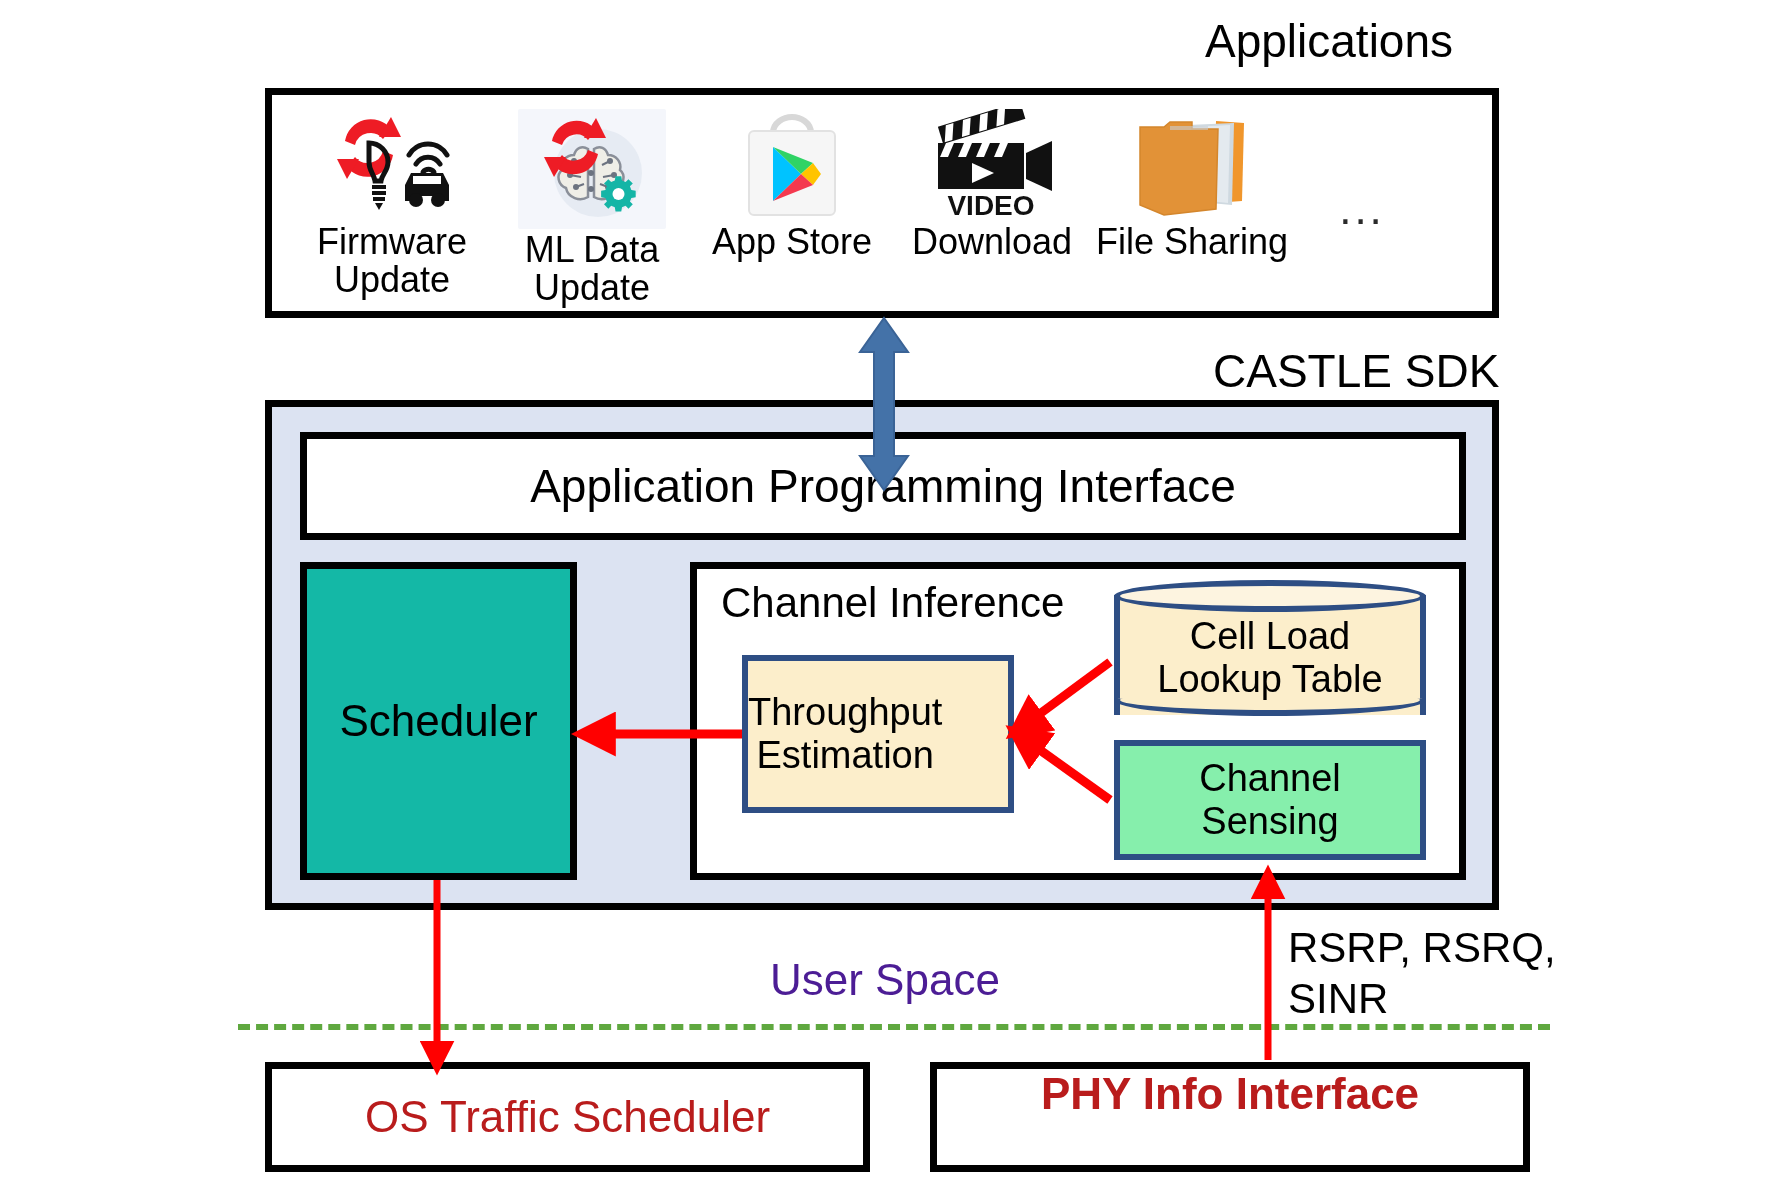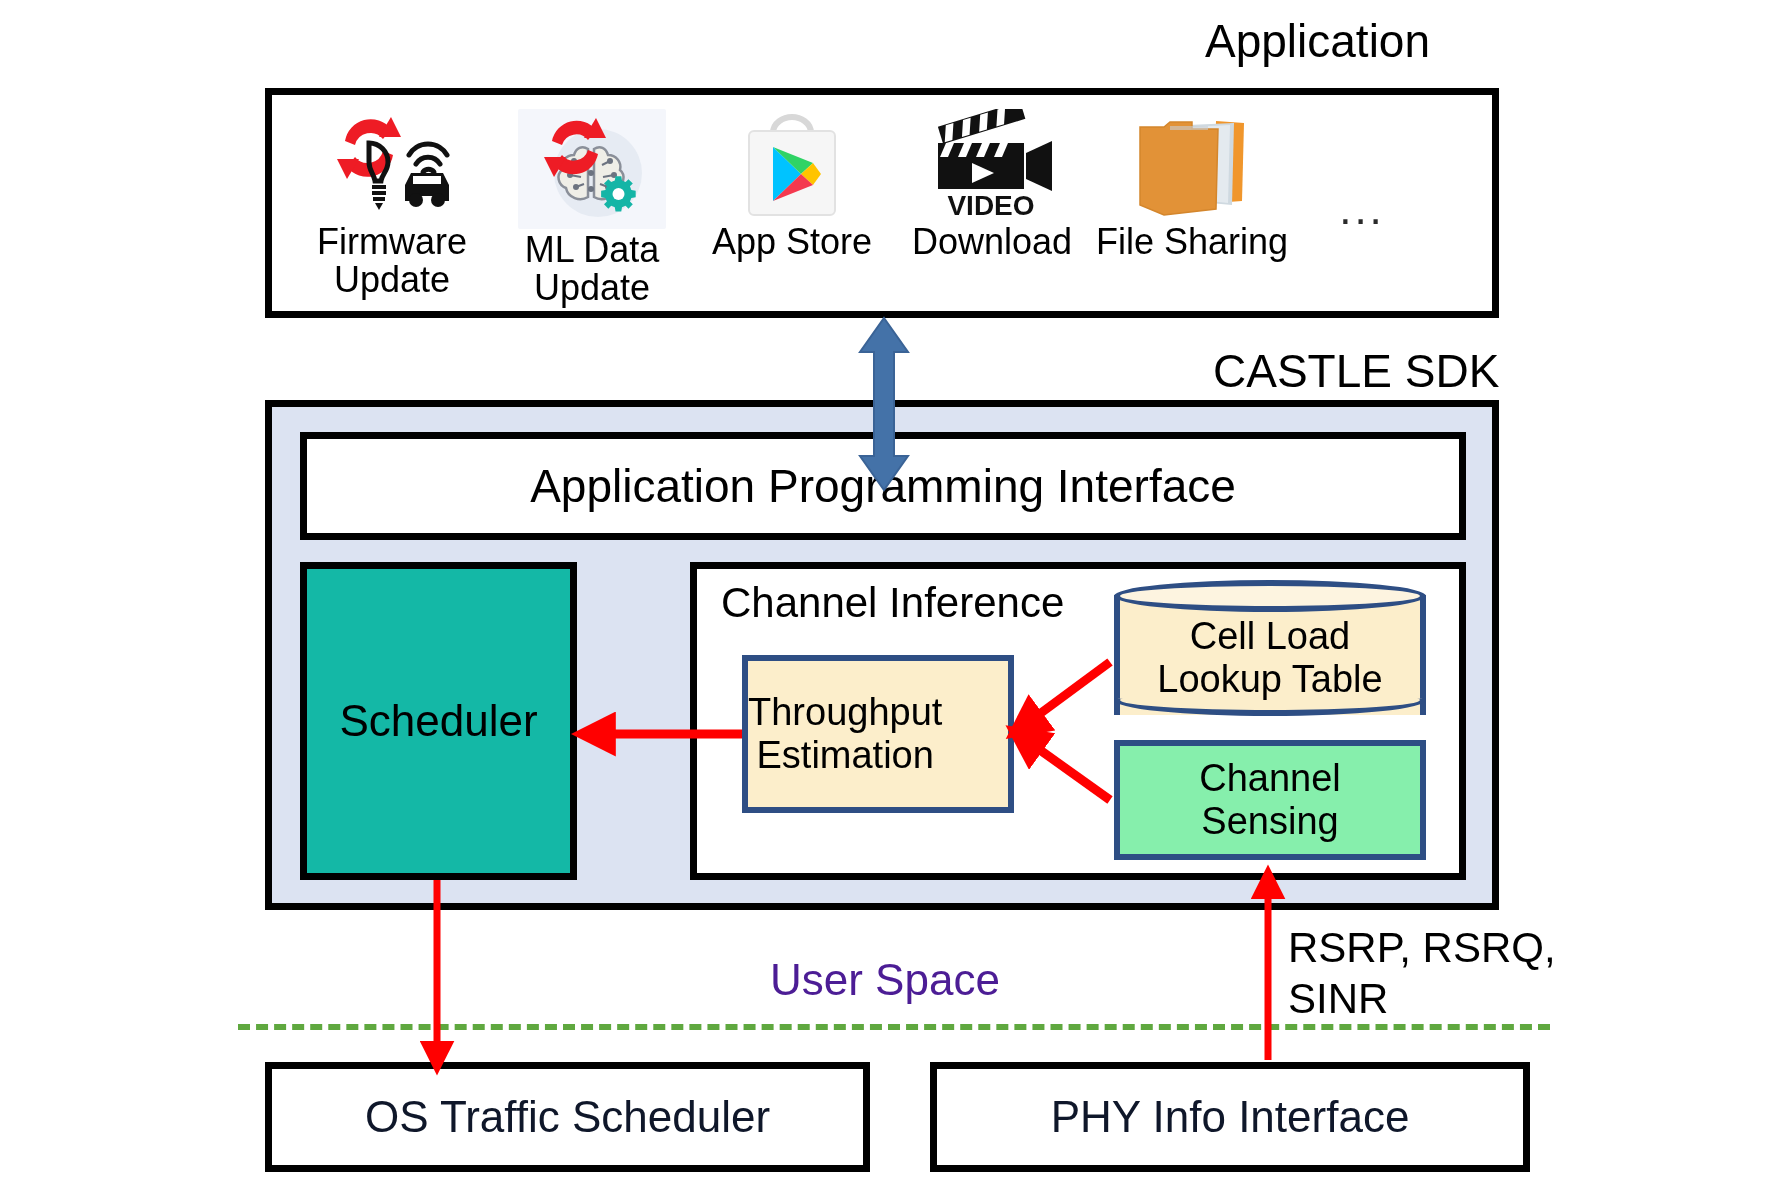--- a/index.html
+++ b/index.html
@@ -240,26 +240,26 @@
   }
   #phy-info-box {
     left: 930px;
     top: 1062px;
     width: 600px;
     height: 110px;
     border: 7px solid #000000;
     box-sizing: border-box;
     background: #ffffff;
     display: flex;
-    align-items: center;
-    justify-content: center;
+    justify-content: center;
+    font-weight: bold;
   }
   .bottom-label {
     font-size: 44px;
-    color: #0f172a;
+    color: #b91c1c;
     white-space: nowrap;
   }
 
   
   #user-space-label {
     left: 770px;
     top: 955px;
     font-size: 44px;
     color: #4c1d95;
     white-space: nowrap;
@@ -294,21 +294,21 @@
     background: #f4f6fb;
     padding: 4px 8px;
     border-radius: 2px;
   }
 </style>
 </head>
 <body>
 
 <div id="canvas">
 
-  <div class="abs section-title" style="left:1205px; top:14px;">Application</div>
+  <div class="abs section-title" style="left:1205px; top:14px;">Applications</div>
 
   <div class="abs" id="applications-box">
     <div class="app-row">
 
       <div class="app-item">
         <div class="app-icon-wrap">
           <svg class="icon-svg" width="150" height="108" viewBox="0 0 150 108">
 
             <g fill="#ee1c25">
               <path d="M28 30 A26 26 0 0 1 74 18 L66 28 A16 16 0 0 0 38 34 Z"></path>

